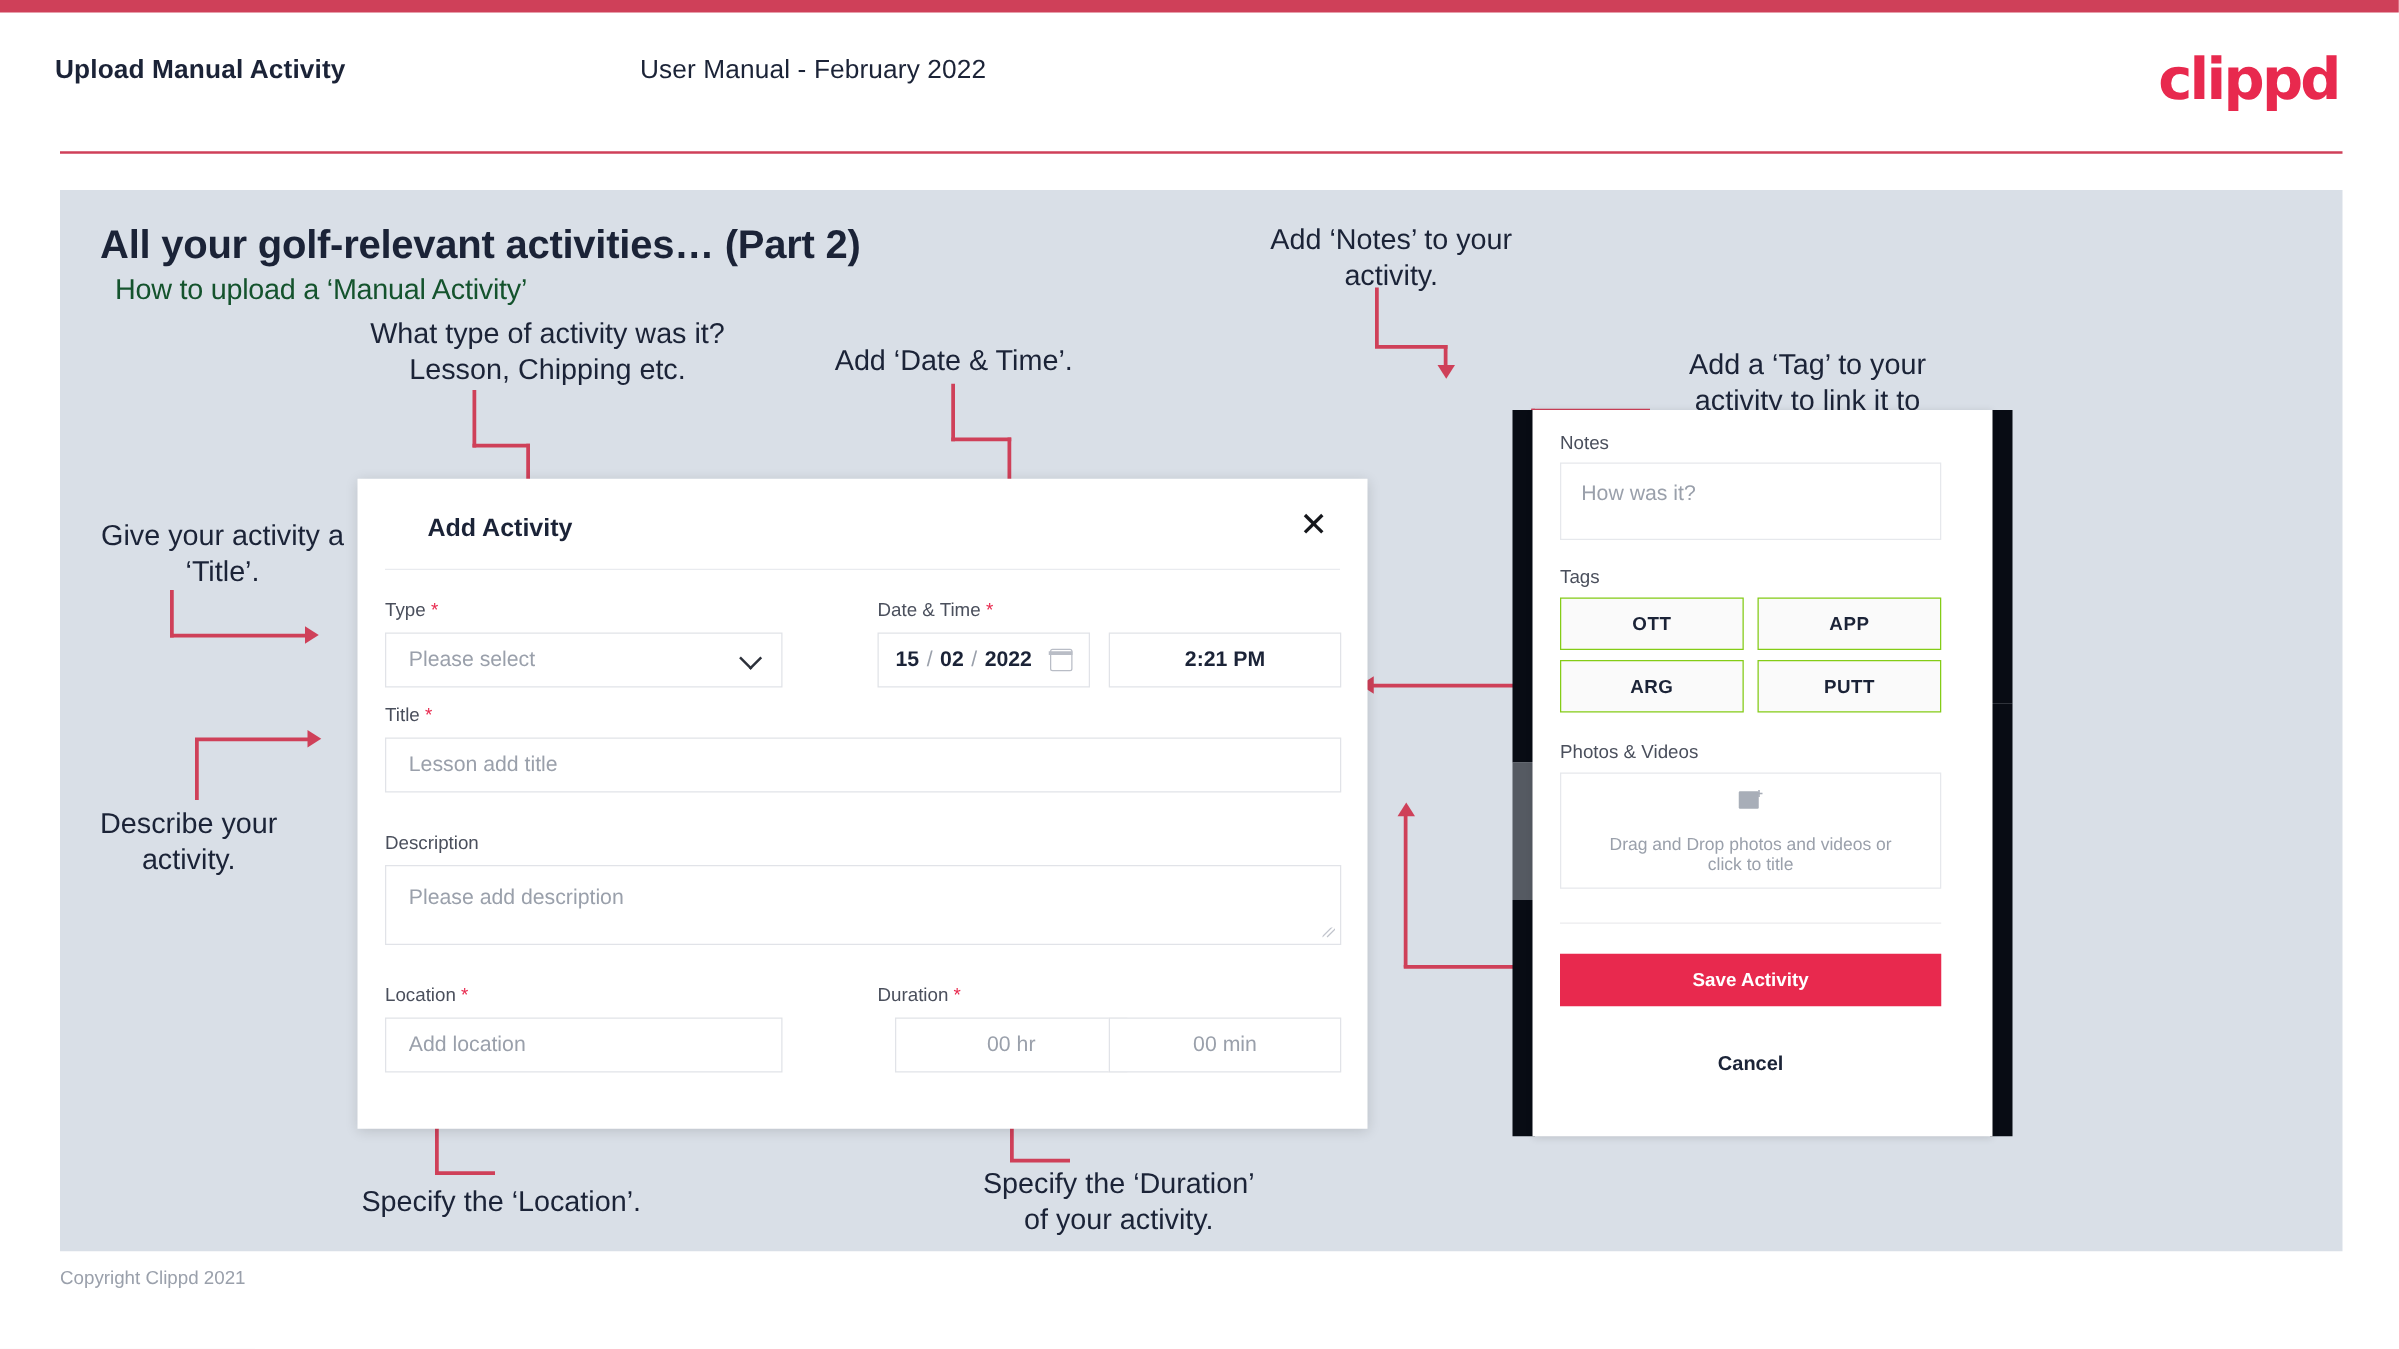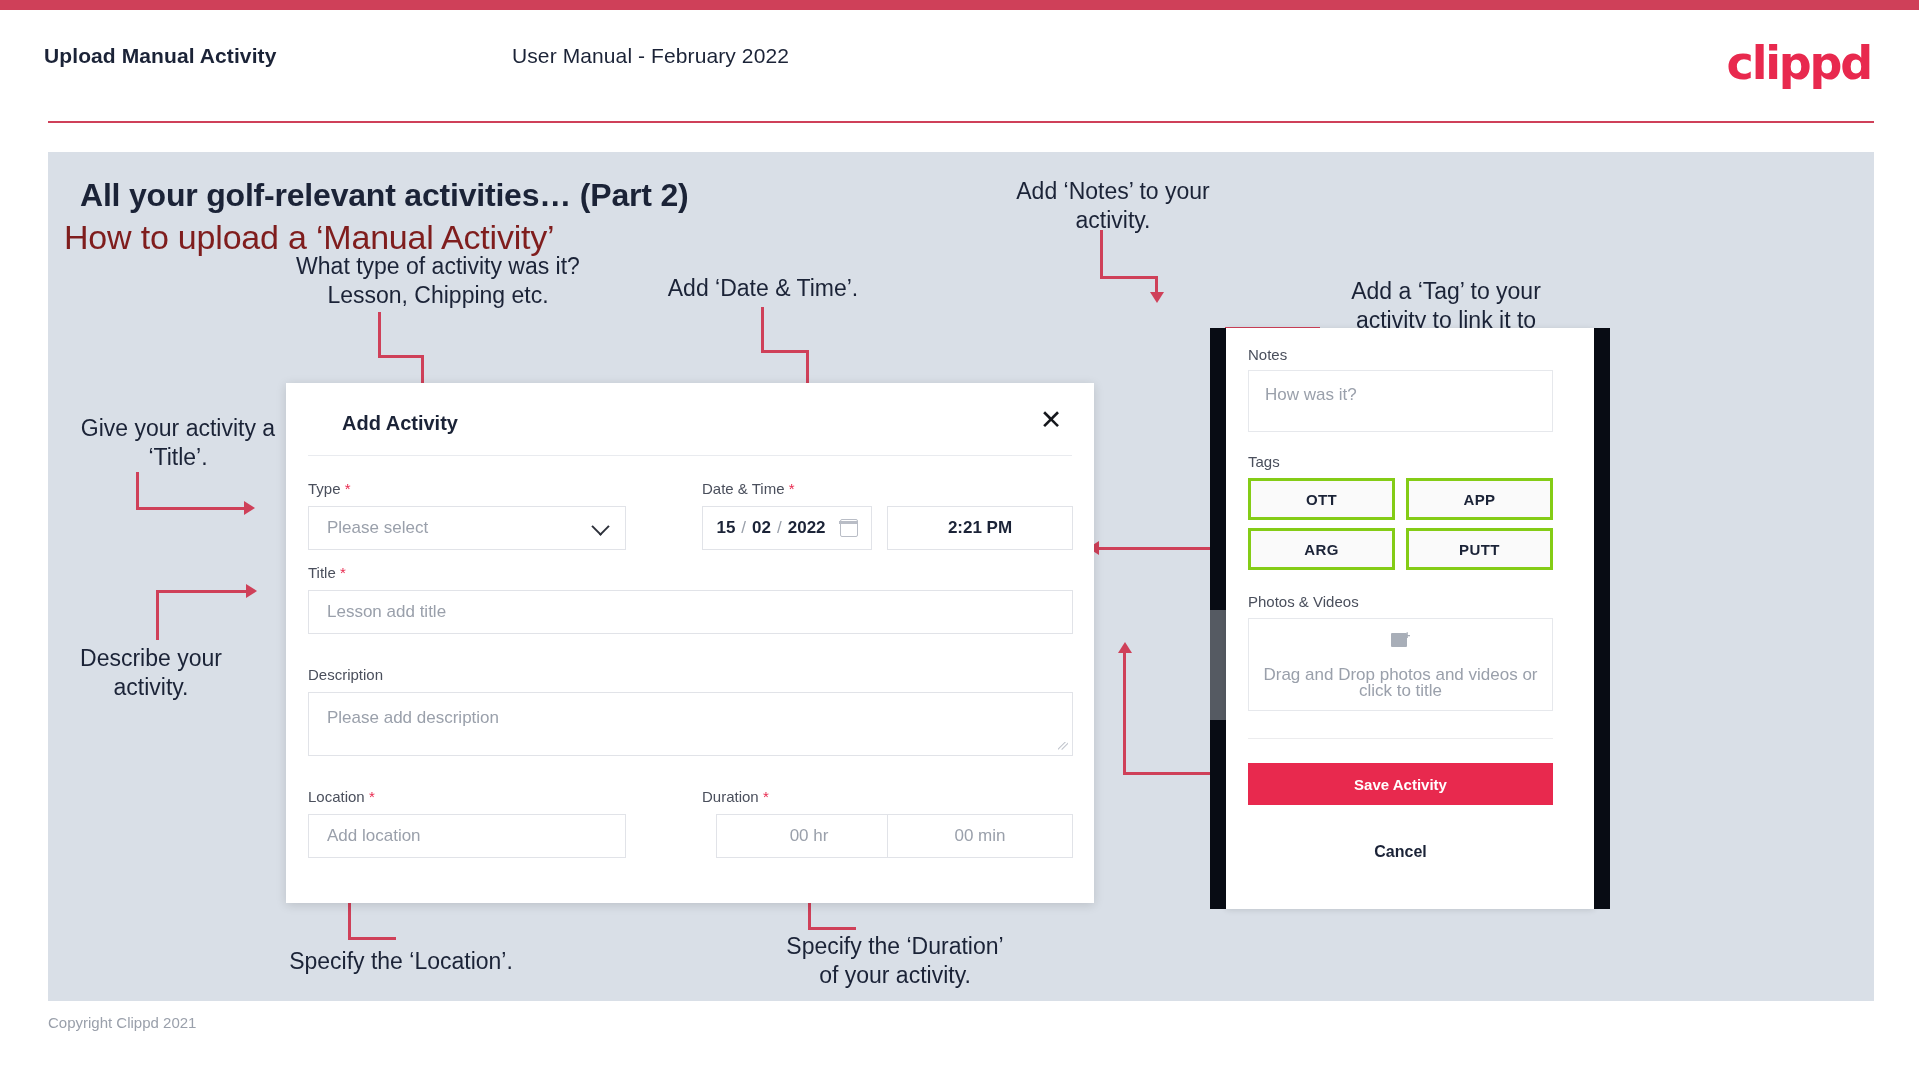--- a/index.html
+++ b/index.html
@@ -66,24 +66,24 @@
   .slide-title {
     position: absolute;
     left: 32px; top: 25px;
     font-size: 32px;
     font-weight: 700;
     color: #1b2337;
     letter-spacing: -.2px;
   }
   .slide-subtitle {
     position: absolute;
-    left: 16px; top: 66px;
-    font-size: 34px;
+    left: 44px; top: 66px;
+    font-size: 23px;
     font-weight: 400;
-    color: #7f1d1d;
+    color: #14532d;
     letter-spacing: -.2px;
   }
 
   
   .anno {
     position: absolute;
     color: #1b2337;
     font-size: 23px;
     line-height: 29px;
     text-align: center;
@@ -272,41 +272,41 @@
     position: absolute;
     border: 1px solid #e6e8ec;
     box-sizing: border-box;
     background: #fff;
     font-size: 17px;
     color: #9aa0ab;
     padding: 14px 0 0 16px;
   }
   .tag-btn {
     position: absolute;
-    border: 3px solid #84cc16;
+    border: 1px solid #84cc16;
     box-sizing: border-box;
     background: #fafafa;
     display: flex; align-items: center; justify-content: center;
     font-size: 15px;
     font-weight: 700;
     color: #1b2337;
     letter-spacing: .4px;
   }
   .dropzone {
     position: absolute;
     border: 1px solid #e6e8ec;
     box-sizing: border-box;
     background: #fff;
     display: flex;
     flex-direction: column;
     align-items: center;
     justify-content: center;
   }
   .dz-text {
-    font-size: 17px;
+    font-size: 14px;
     color: #9aa0ab;
     text-align: center;
     line-height: 16px;
     margin-top: 19px;
   }
   .dz-icon {
     width: 20px; height: 17px;
     position: relative;
   }
   .dz-icon .sq {

